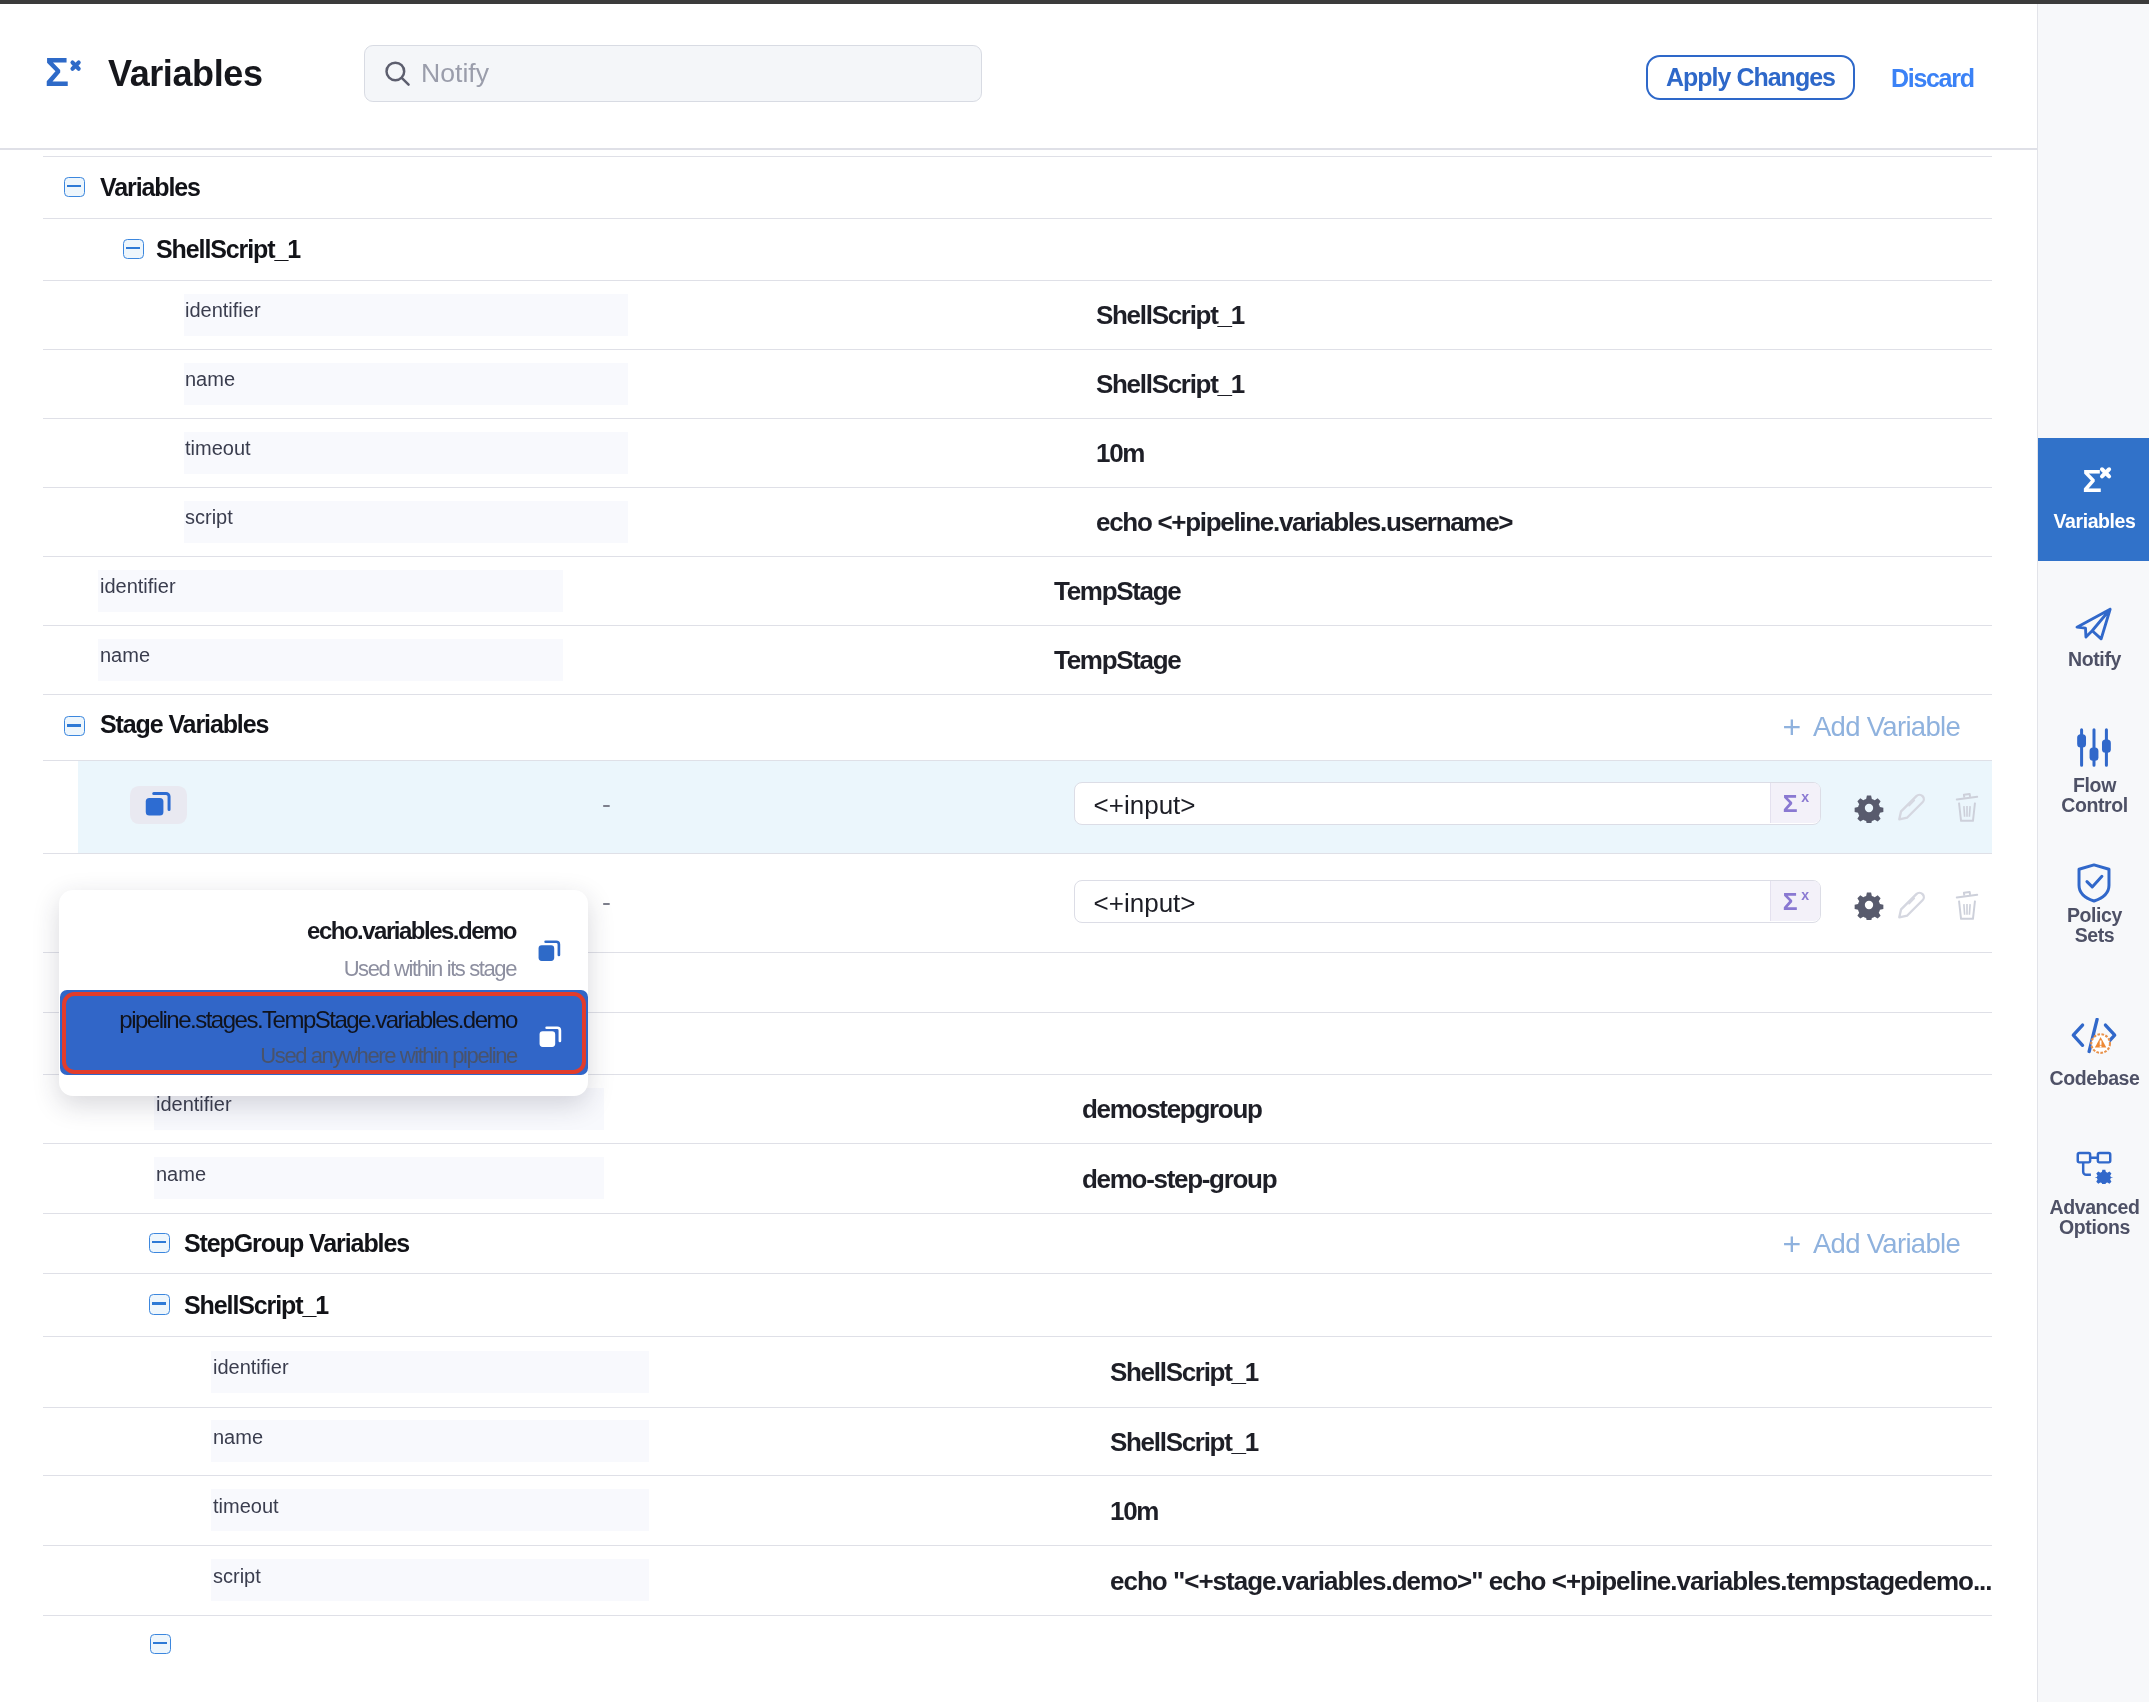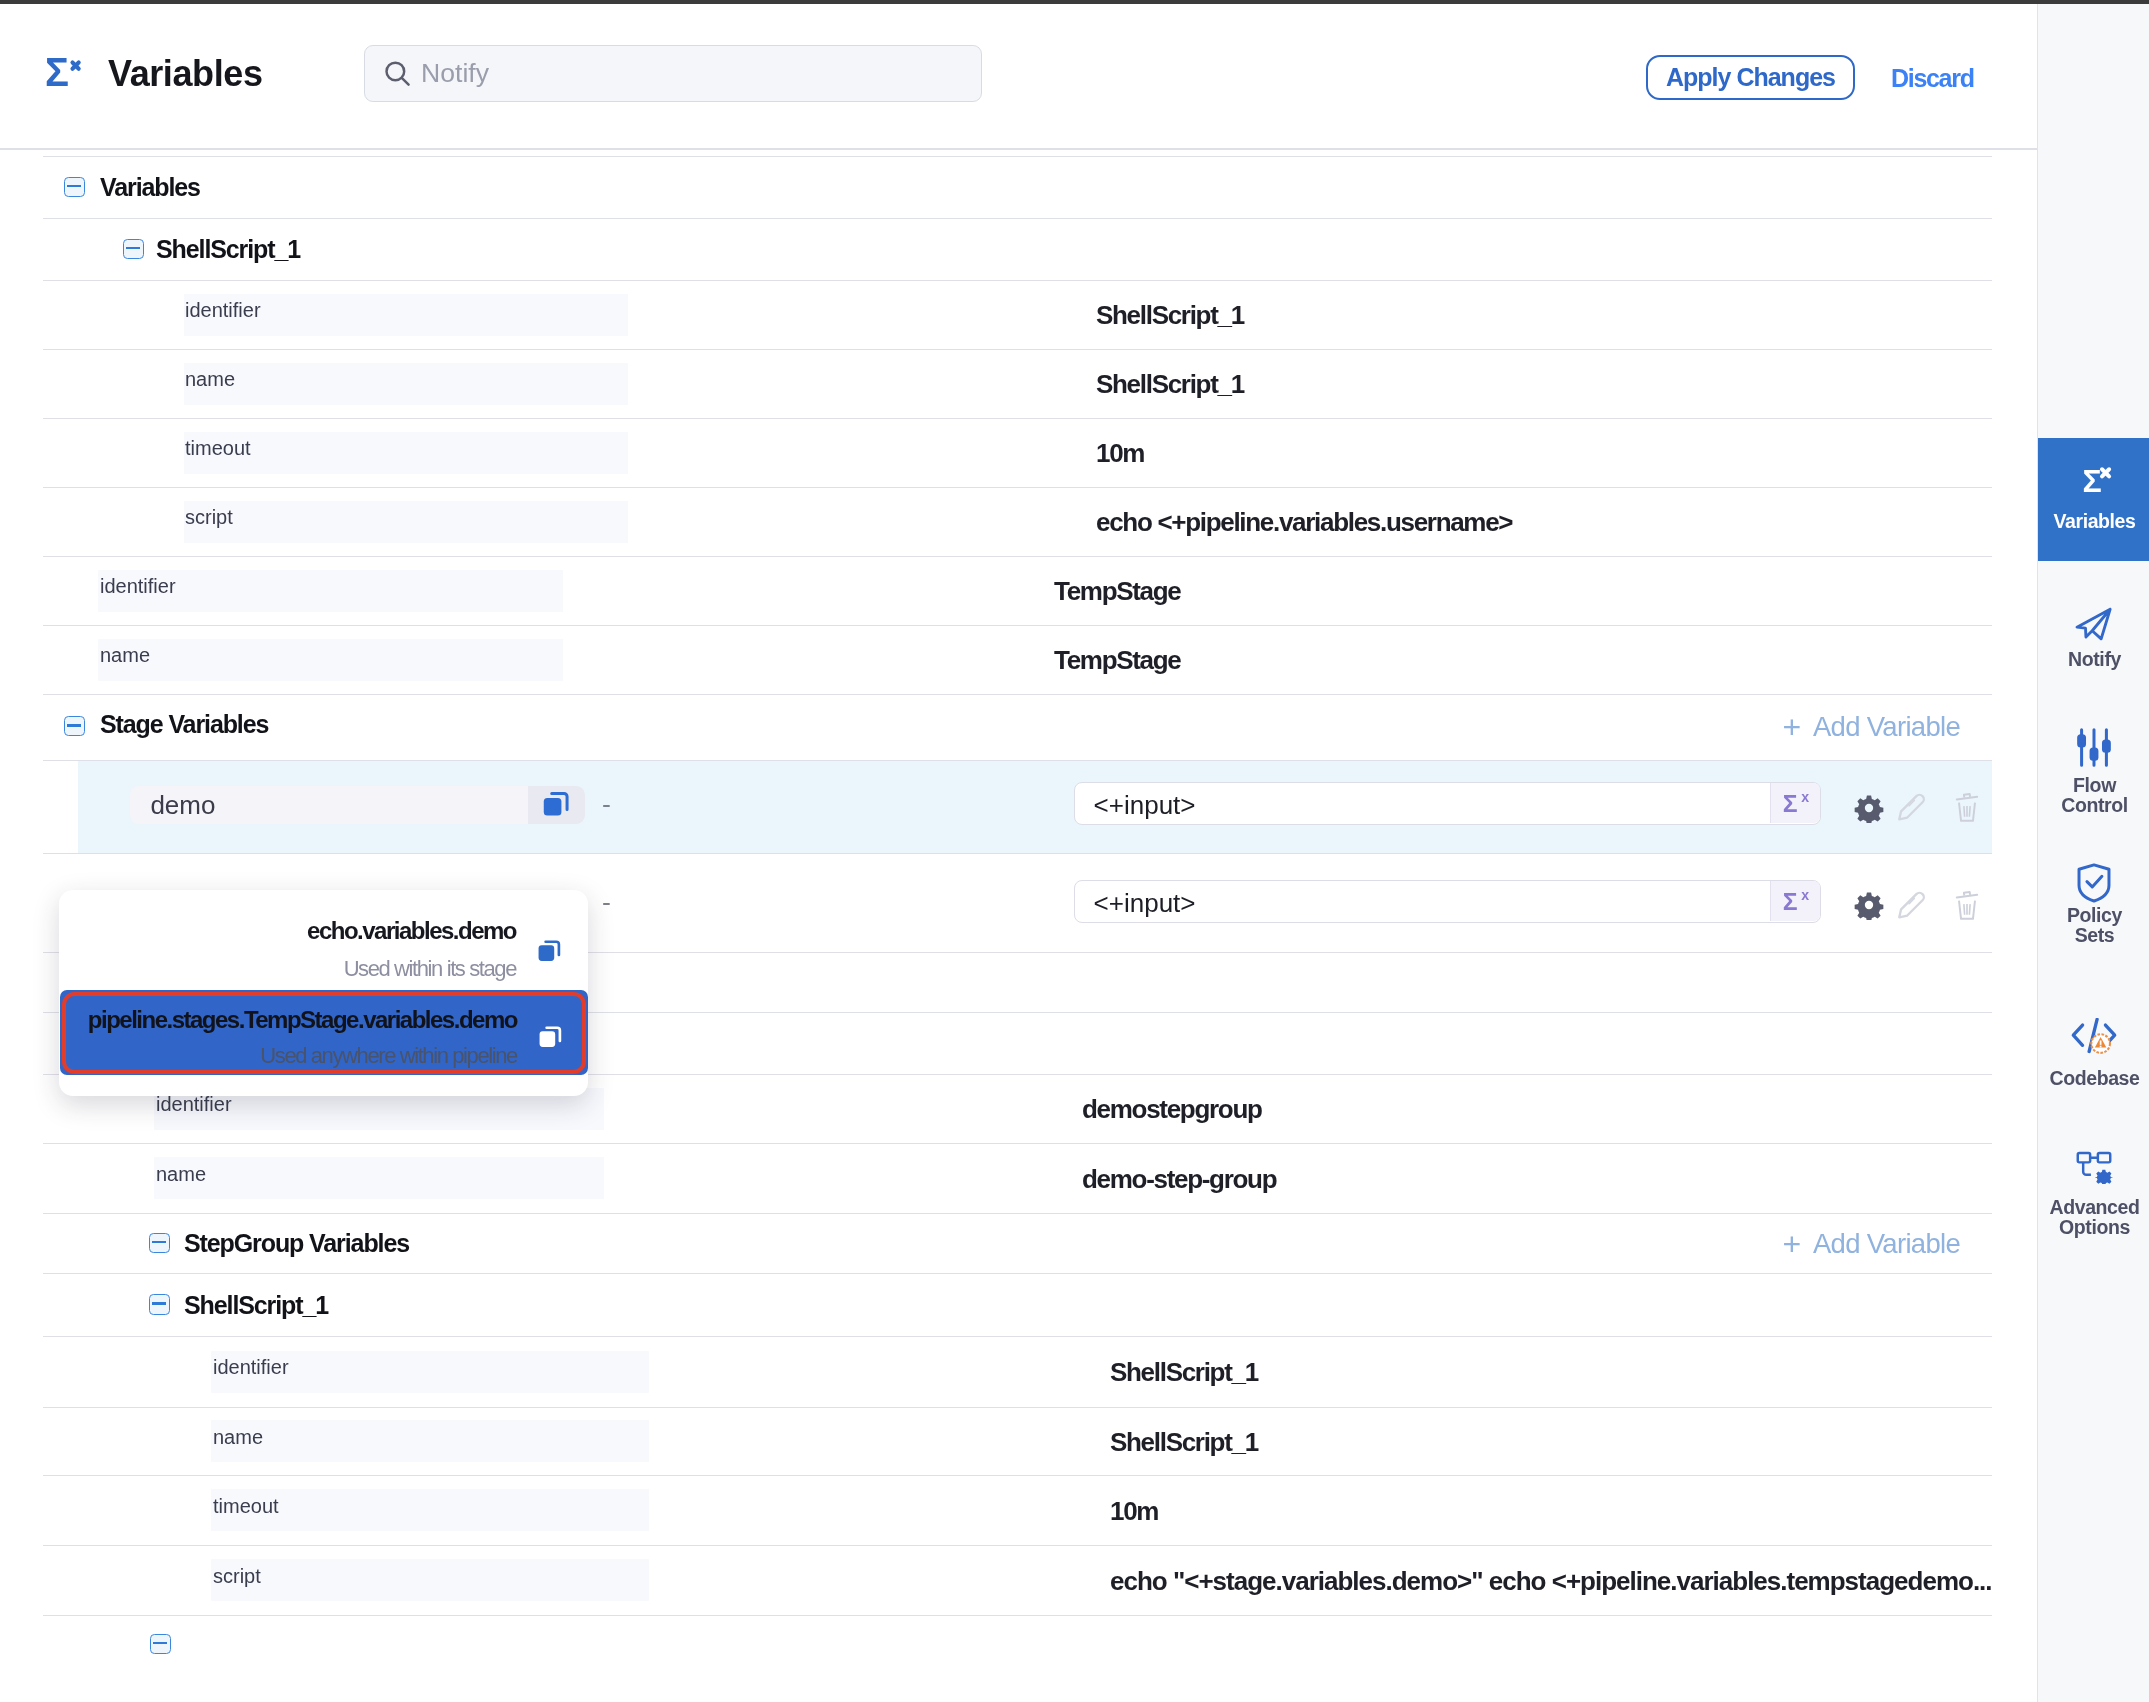--- a/index.html
+++ b/index.html
@@ -102,21 +102,20 @@
       <div class="fval" style="left:1011px; top:18.6px;">TempStage</div>
     </div>
     <div class="row" style="height:66px; ">
       <div class="minus" style="left:21px; top:21px;"></div>
       <div class="tretxt" style="left:57px; top:15px;">Stage Variables</div>
       <div class="addvar" style="top:14px;"><span class="pl">+</span>Add Variable</div>
     </div>
     <div class="row" style="height:93px; ">
       <div style="position:absolute; left:35px; top:0; right:0; bottom:0; background:#ebf6fc;"></div>
       <div class="nameinput" style="left:87px; top:25px; height:38px;">
-        <div class="seg1">demo</div>
         <div class="seg2">
           <svg width="30" height="30" viewBox="0 0 34 34">
             <rect x="2" y="9" width="20" height="20" rx="4" fill="#2d6cd2"></rect>
             <path d="M11 4 H25 A3.4 3.4 0 0 1 28.4 7.4 V22" fill="none" stroke="#2d6cd2" stroke-width="3.4" stroke-linecap="round"></path>
           </svg>
         </div>
       </div>
       <div class="dash" style="left:559px; top:28px;">-</div>
       <div class="inputbox" style="left:1031px; top:21px;">
         <span class="itx">&lt;+input&gt;</span>
@@ -221,21 +220,21 @@
 
 <div class="popup">
   <div style="position:absolute; right:72px; top:26.6px; font-size:24px; font-weight:700; color:#17181f; white-space:nowrap; letter-spacing:-1.5px;">echo.variables.demo</div>
   <div style="position:absolute; right:72px; top:66px; font-size:22px; color:#8d8fa0; white-space:nowrap; letter-spacing:-1.4px;">Used within its stage</div>
   <svg style="position:absolute; left:478px; top:49px" width="26.6" height="26.6" viewBox="0 0 34 34">
     <rect x="2" y="8" width="20" height="20" rx="4" fill="#2e6ac8"></rect>
     <path d="M11 3.5 H24.6 A3.4 3.4 0 0 1 28 6.9 V20.5" fill="none" stroke="#2e6ac8" stroke-width="3.4" stroke-linecap="round"></path>
   </svg>
   <div class="bluerow">
     <div class="redring"></div>
-    <div style="position:absolute; right:71px; top:16px; font-size:24px; font-weight:700; color:#10131c; white-space:nowrap; letter-spacing:-1.5px;">pipeline.stages.TempStage.variables.demo</div>
+    <div style="position:absolute; right:71px; top:16px; font-size:24px; font-weight:400; color:#10131c; white-space:nowrap; letter-spacing:-1.5px;">pipeline.stages.TempStage.variables.demo</div>
     <div style="position:absolute; right:71px; top:53px; font-size:22px; color:#49536b; white-space:nowrap; letter-spacing:-1.4px;">Used anywhere within pipeline</div>
     <svg style="position:absolute; left:478px; top:35px" width="26.6" height="26.6" viewBox="0 0 34 34">
       <rect x="2" y="8" width="20" height="20" rx="4" fill="#ffffff"></rect>
       <path d="M11 3.5 H24.6 A3.4 3.4 0 0 1 28 6.9 V20.5" fill="none" stroke="#ffffff" stroke-width="3.4" stroke-linecap="round"></path>
     </svg>
   </div>
 </div>
 
 <div class="sidebar">
   <div class="sb-active"></div>

